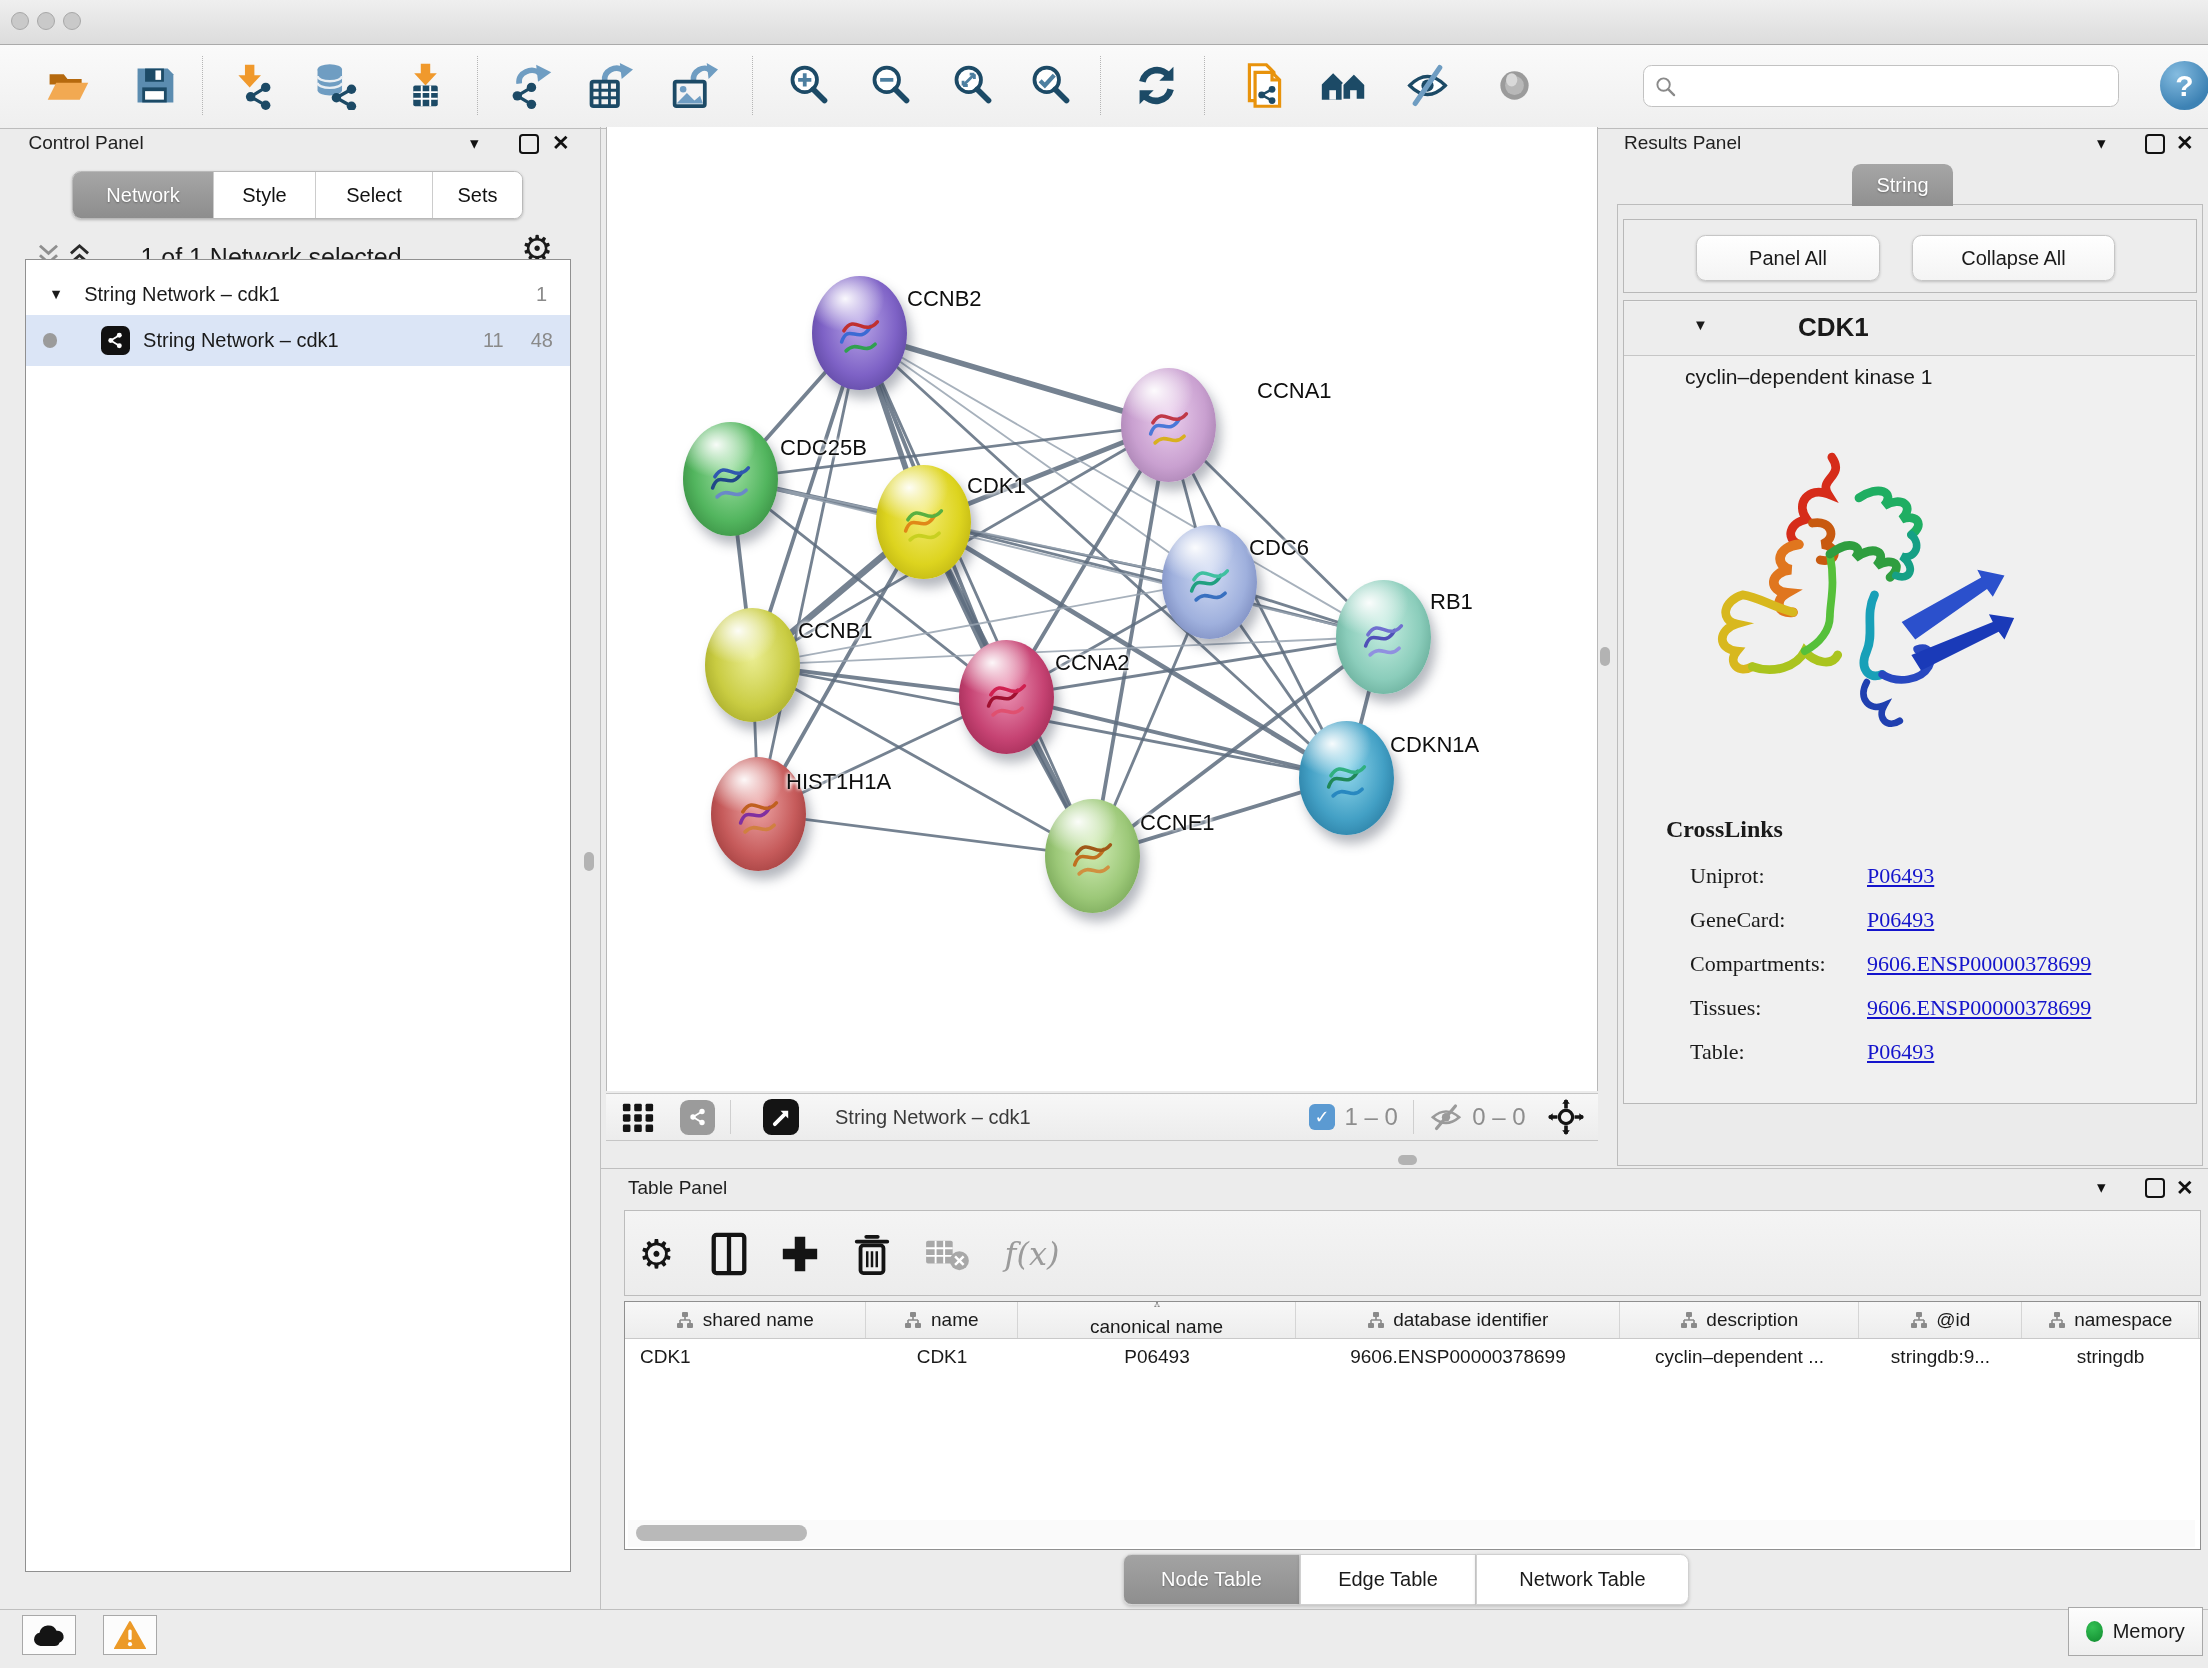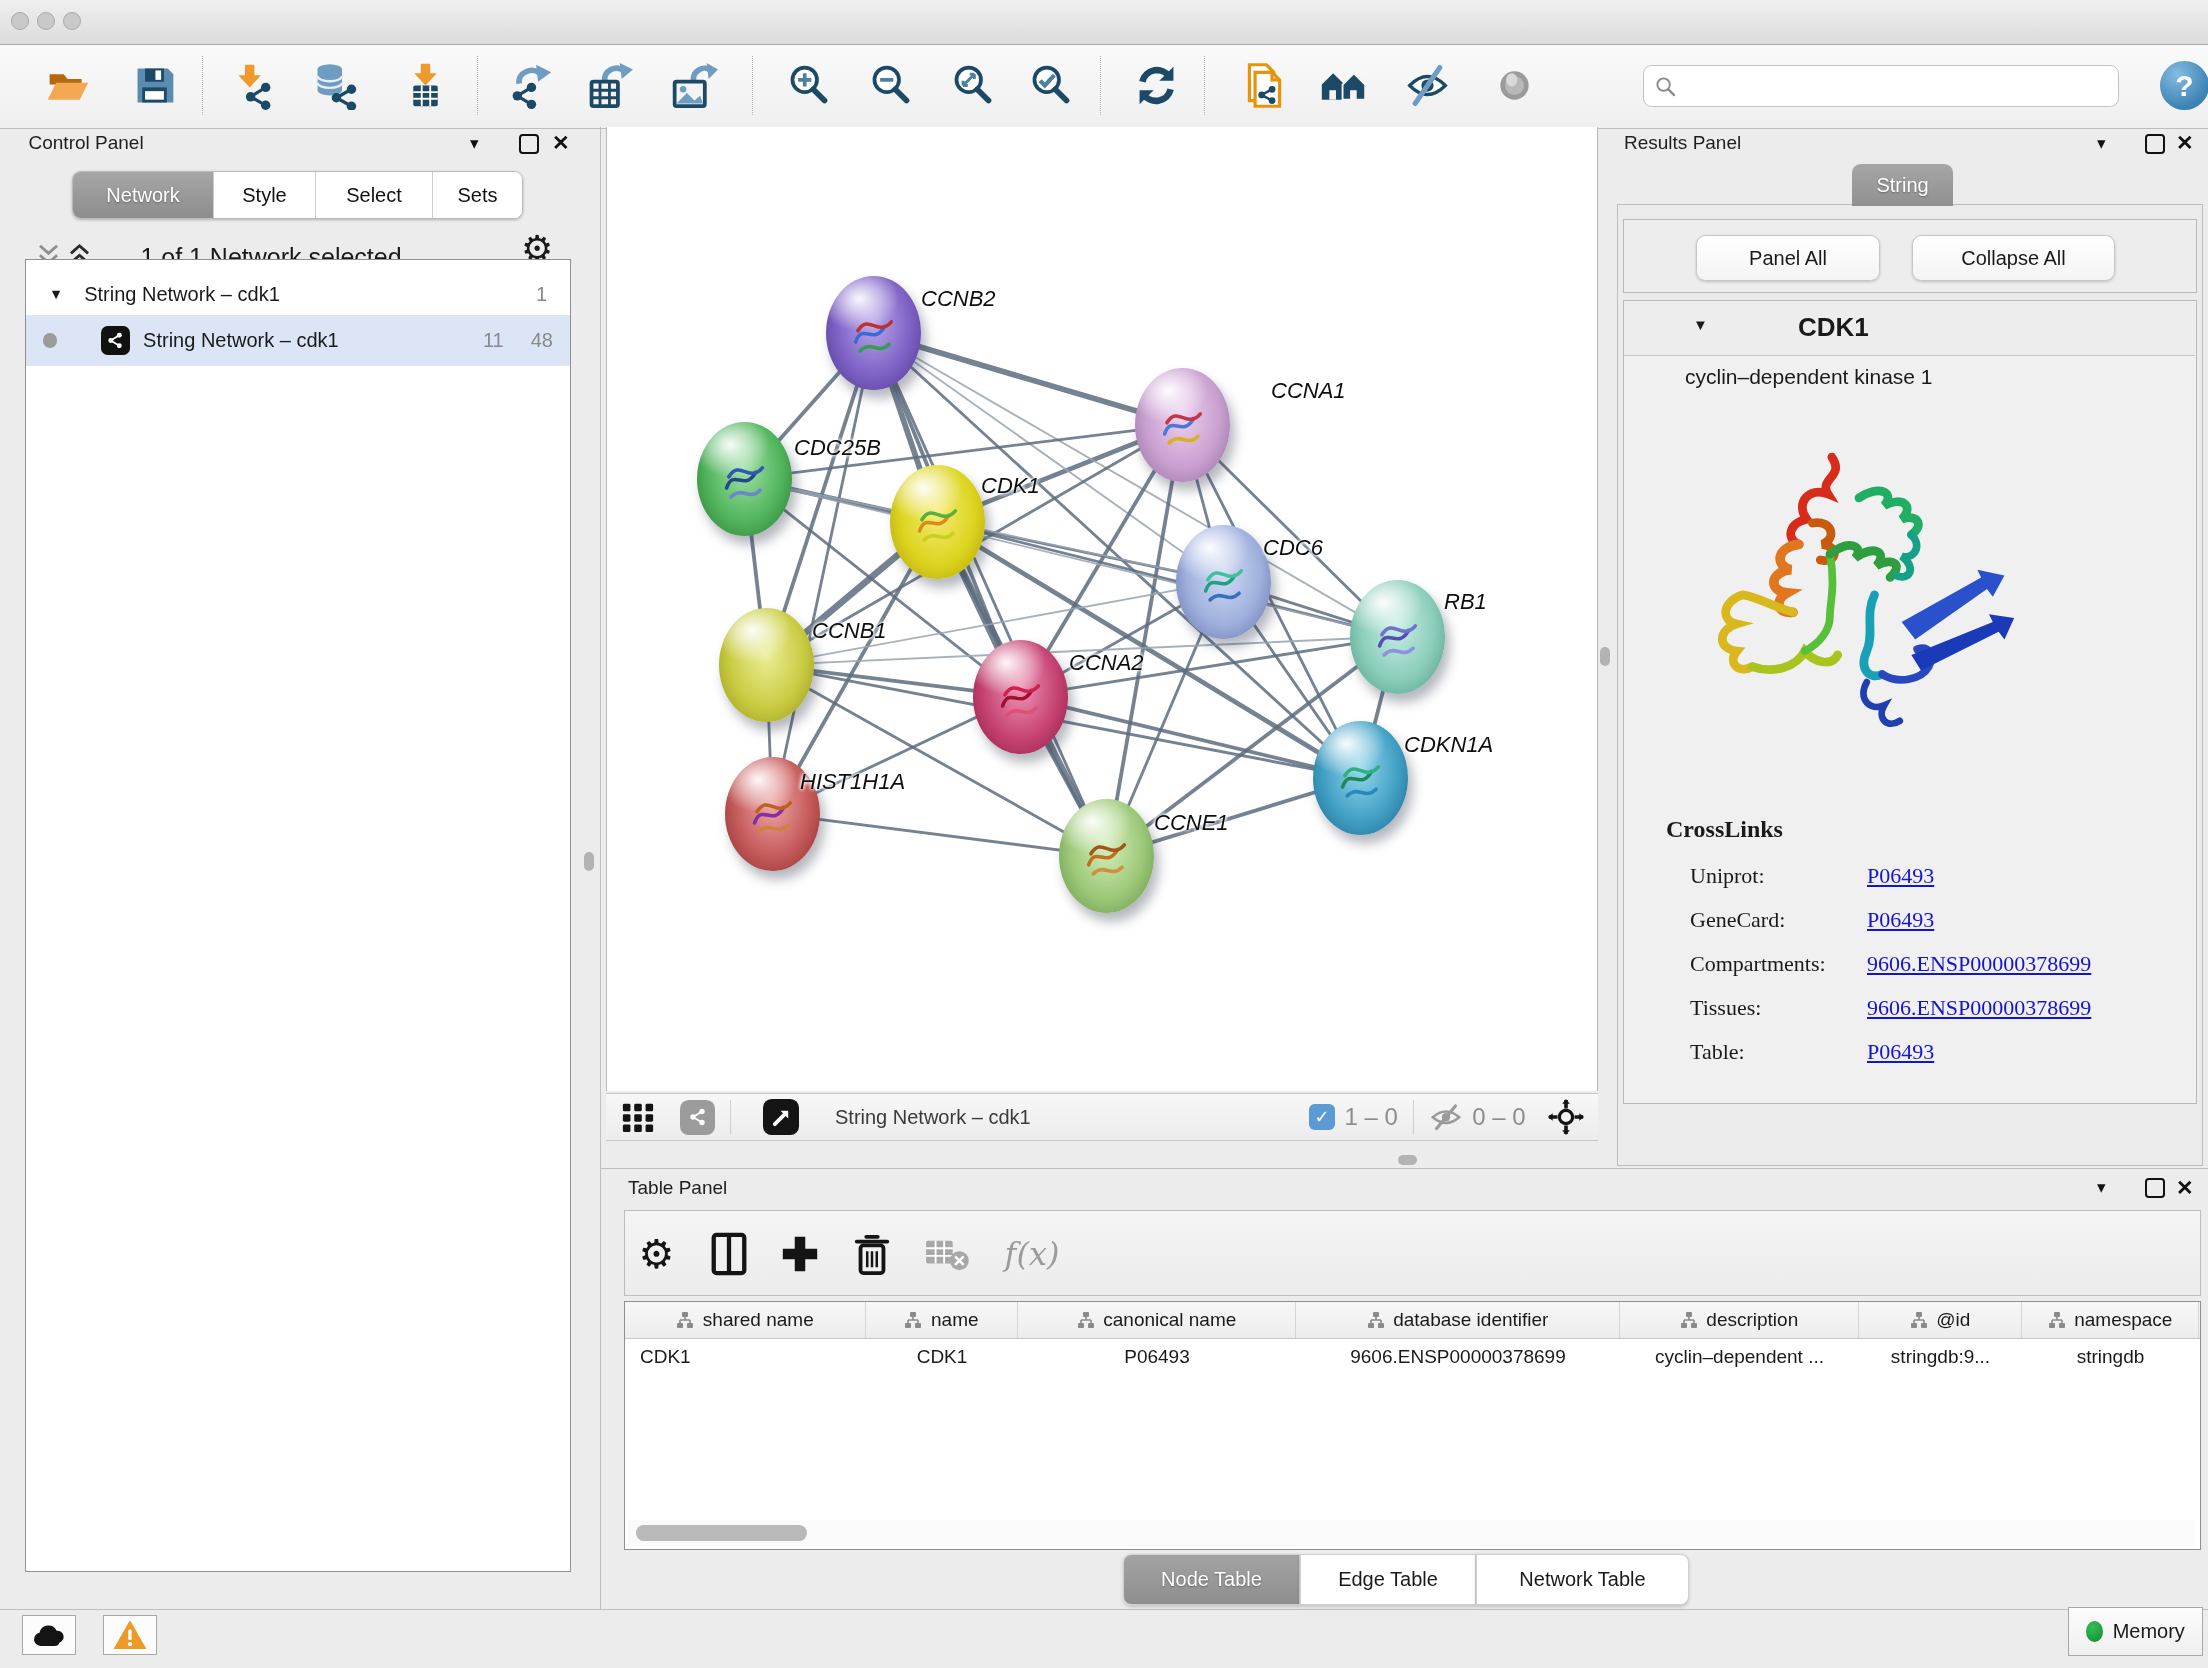--- a/index.html
+++ b/index.html
@@ -47,21 +47,21 @@
   #cp-tree{position:absolute;left:25px;top:259px;width:546px;height:1313px;
     background:#fff;border:1.9px solid #909090;box-sizing:border-box;}
   .trow{position:absolute;left:0;width:100%;display:flex;align-items:center;font-size:20px;}
   .tcount{color:#8a8a8a;}
   #row-net{background:#dbe5f6;}
   .share-badge{width:28.5px;height:28.5px;border-radius:6.7px;background:#111;display:flex;
     align-items:center;justify-content:center;}
   
   #net{position:absolute;left:606px;top:127px;width:990px;height:964px;background:#fff;
     border-left:1px solid #b8b8b8;border-right:1px solid #b8b8b8;box-sizing:content-box;overflow:hidden;}
-  #net-canvas{position:absolute;left:14px;top:0;width:990px;height:964px;font-style:italic;}
+  #net-canvas{position:absolute;left:0;top:0;width:990px;height:964px;}
   #net-canvas > svg{position:absolute;left:0;top:0;}
   .node{position:absolute;width:95px;height:114px;border-radius:50%;
     box-shadow:4.8px 8.6px 11.4px rgba(40,50,70,.35);display:flex;align-items:center;justify-content:center;}
   .nlabel{position:absolute;font-size:22px;color:#0e0e0e;white-space:nowrap;
     text-shadow:0 0 3.8px #fff,0 0 3.8px #fff,0 0 5.7px #fff;}
   #net-footer{position:absolute;left:606px;top:1093px;width:992px;height:48px;
     background:linear-gradient(#f7f7f7,#ececec);border-top:1px solid #c6c6c6;
     border-bottom:1px solid #c6c6c6;display:flex;align-items:center;box-sizing:border-box;}
   .fsep{width:1px;height:34px;background:#cfcfcf;margin:0 15px;}
   .ftext{font-size:20px;color:#3a3a3a;}
@@ -657,21 +657,21 @@
       </div>
       <div class="th" style="width: 152px;">
         <svg class="hicon" viewBox="0 0 18 16">
           <path d="M9 3 v5 M4 8 h10 M4 8 v3 M14 8 v3" stroke="#8a8a8a" stroke-width="1.6" fill="none"></path>
           <rect x="6" width="6" height="5" rx="1" fill="#8a8a8a"></rect>
           <rect x="1" y="11" width="6" height="5" rx="1" fill="#8a8a8a"></rect>
           <rect x="11" y="11" width="6" height="5" rx="1" fill="#8a8a8a"></rect>
         </svg>
         <span>name</span>
       </div>
-      <div class="th" style="width: 278px;">
+      <div class="th" style="width: 278px; flex-direction: column;">
         <svg class="hicon" viewBox="0 0 18 16">
           <path d="M9 3 v5 M4 8 h10 M4 8 v3 M14 8 v3" stroke="#8a8a8a" stroke-width="1.6" fill="none"></path>
           <rect x="6" width="6" height="5" rx="1" fill="#8a8a8a"></rect>
           <rect x="1" y="11" width="6" height="5" rx="1" fill="#8a8a8a"></rect>
           <rect x="11" y="11" width="6" height="5" rx="1" fill="#8a8a8a"></rect>
         </svg>
         <span>canonical name</span>
       </div>
       <div class="th" style="width: 324px;">
         <svg class="hicon" viewBox="0 0 18 16">

